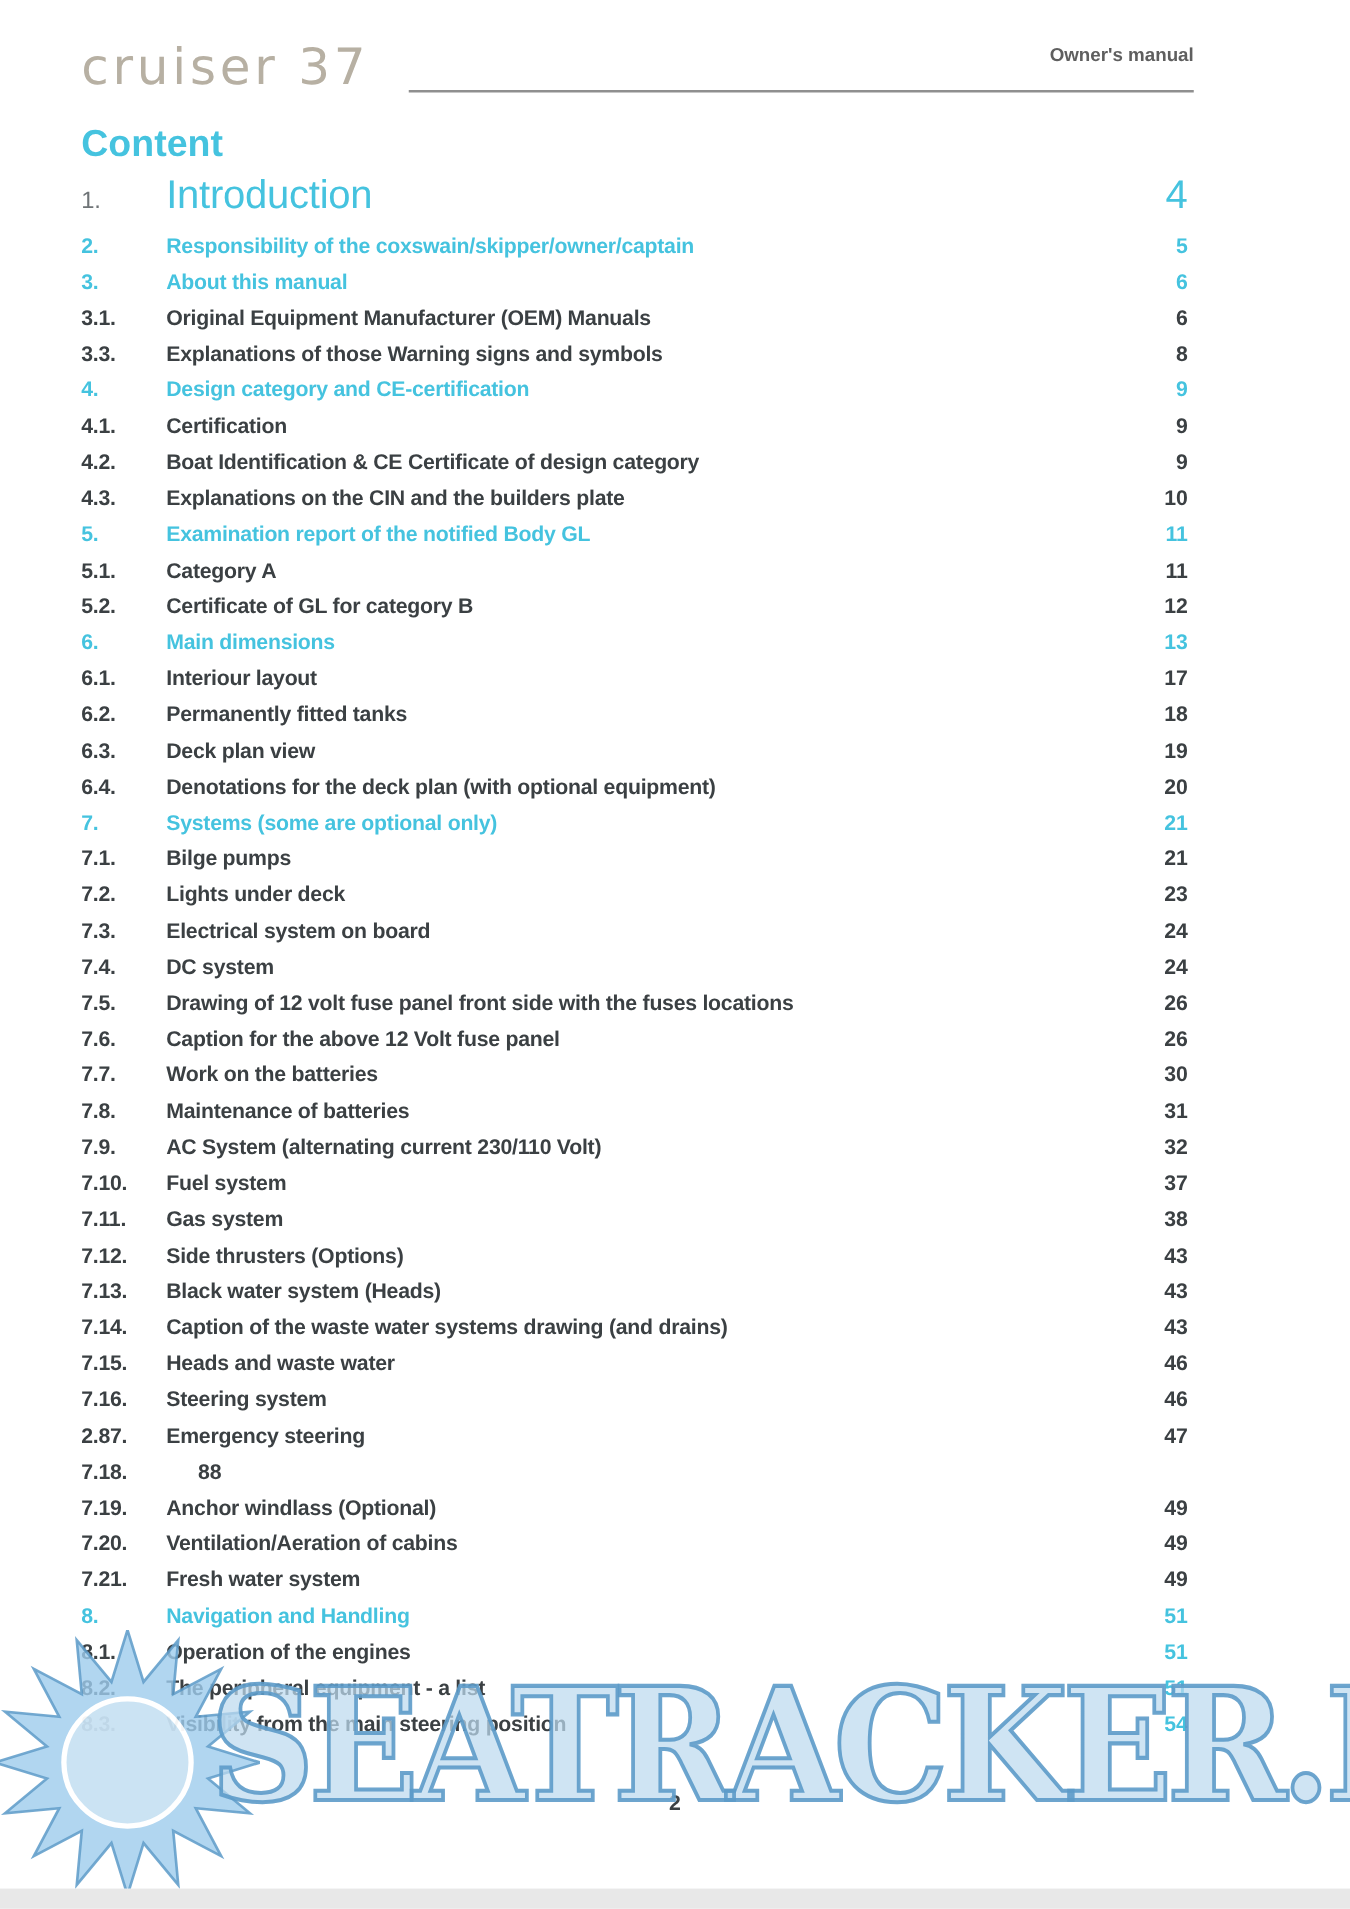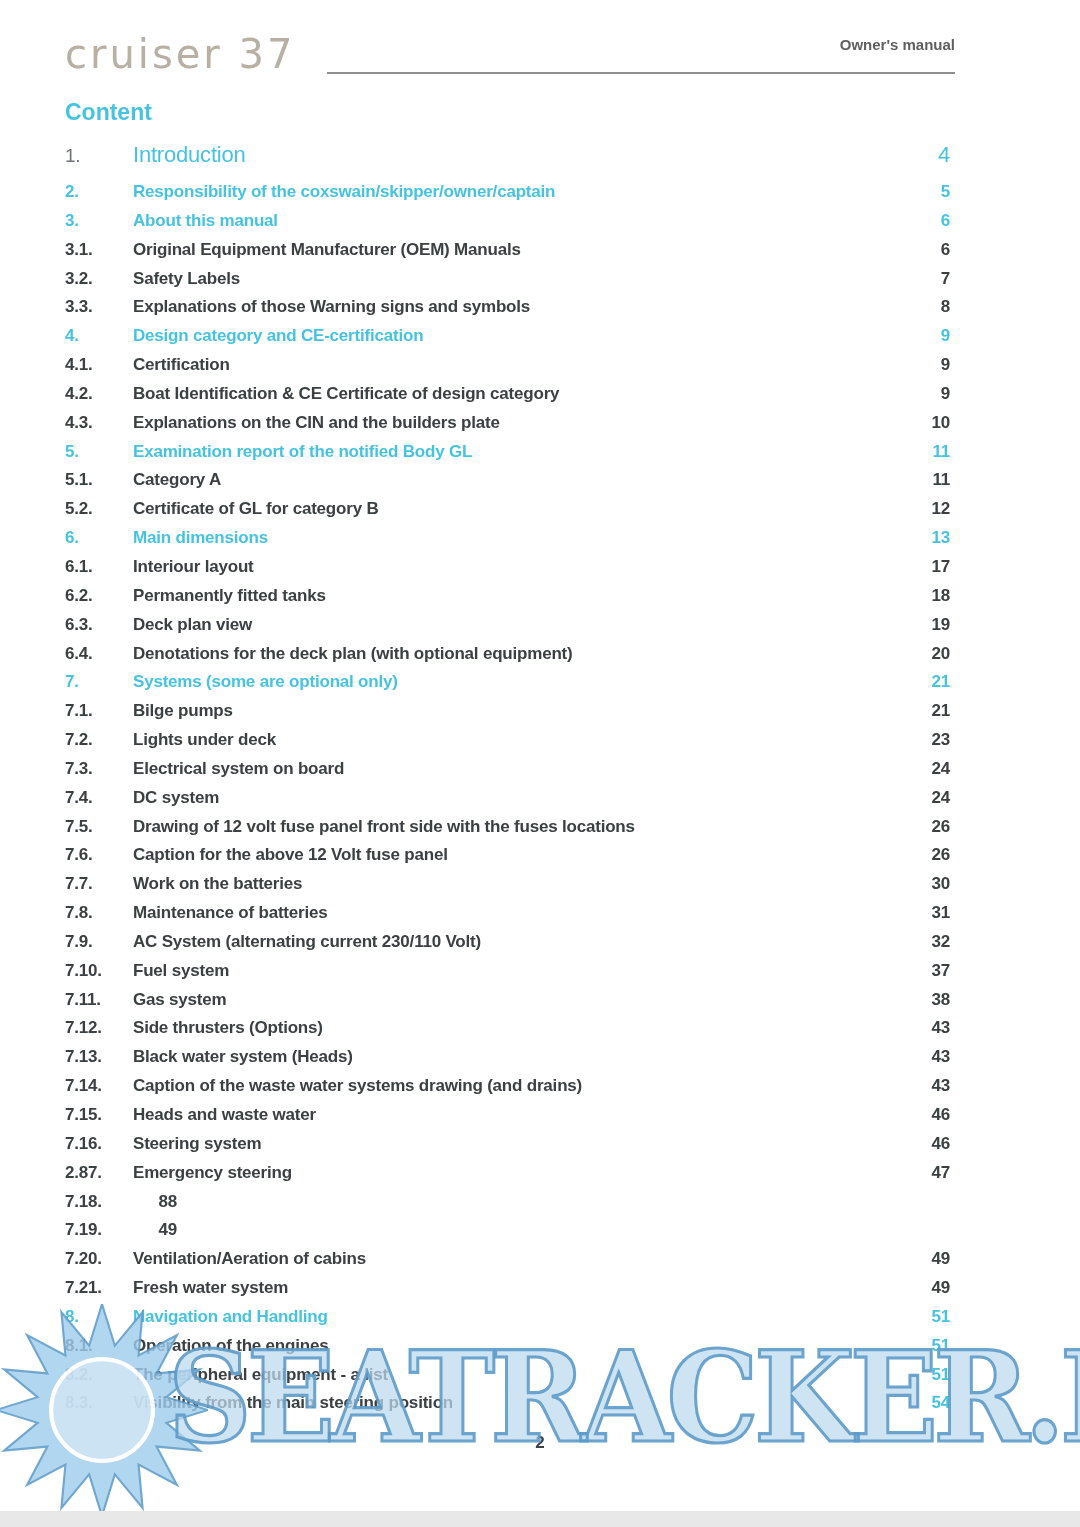--- a/index.html
+++ b/index.html
@@ -42,21 +42,21 @@
     padding-bottom:18px;
   }
   .manual-label{
     font-size:15px;
     font-weight:bold;
     color:#5f5f5f;
   }
   
   .content-title{
     position:absolute;top:99px;left:65px;
-    font-size:23px;
+    font-size:30px;
     font-weight:bold;
     color:var(--accent);
   }
   
   .toc{
     position:absolute;top:133px;left:65px;right:130px;
   }
   .toc-row{
     display:flex;
     align-items:baseline;
@@ -66,21 +66,21 @@
     color:var(--text);
     letter-spacing:-0.2px;
   }
   .toc-row .num{flex:none;width:68px;}
   .toc-row .title{flex:1;padding-right:10px;}
   .toc-row .pg{flex:none;min-width:44px;text-align:right;}
   .toc-row.intro{line-height:44px;}
   .toc-row.intro .num{font-size:19px;color:#6f7477;font-weight:normal;}
   .toc-row.intro .title,
   .toc-row.intro .pg{
-    font-size:22px;
+    font-size:32px;
     font-weight:normal;
     color:var(--accent);
   }
   .toc-row.section{color:var(--accent);}
   .toc-row.page-accent .pg{color:var(--accent);}
   
   .footer-page-number{
     position:absolute;left:0;right:0;bottom:58px;
     text-align:center;
     font-size:17px;
@@ -143,25 +143,20 @@
         <span class="num">3.</span>
         <span class="title">About this manual</span>
         <span class="pg">6</span>
       </div>
       <div class="toc-row item">
         <span class="num">3.1.</span>
         <span class="title">Original Equipment Manufacturer (OEM) Manuals</span>
         <span class="pg">6</span>
       </div>
       <div class="toc-row item">
-        <span class="num">3.2.</span>
-        <span class="title">Safety Labels</span>
-        <span class="pg">7</span>
-      </div>
-      <div class="toc-row item">
         <span class="num">3.3.</span>
         <span class="title">Explanations of those Warning signs and symbols</span>
         <span class="pg">8</span>
       </div>
       <div class="toc-row section">
         <span class="num">4.</span>
         <span class="title">Design category and CE-certification</span>
         <span class="pg">9</span>
       </div>
       <div class="toc-row item">
@@ -308,20 +303,21 @@
         <span class="num">2.87.</span>
         <span class="title">Emergency steering</span>
         <span class="pg">47</span>
       </div>
       <div class="toc-row item">
         <span class="num">7.18.</span>
         <span class="pg">88</span>
       </div>
       <div class="toc-row item">
         <span class="num">7.19.</span>
+        <span class="title">Anchor windlass (Optional)</span>
         <span class="pg">49</span>
       </div>
       <div class="toc-row item">
         <span class="num">7.20.</span>
         <span class="title">Ventilation/Aeration of cabins</span>
         <span class="pg">49</span>
       </div>
       <div class="toc-row item">
         <span class="num">7.21.</span>
         <span class="title">Fresh water system</span>

